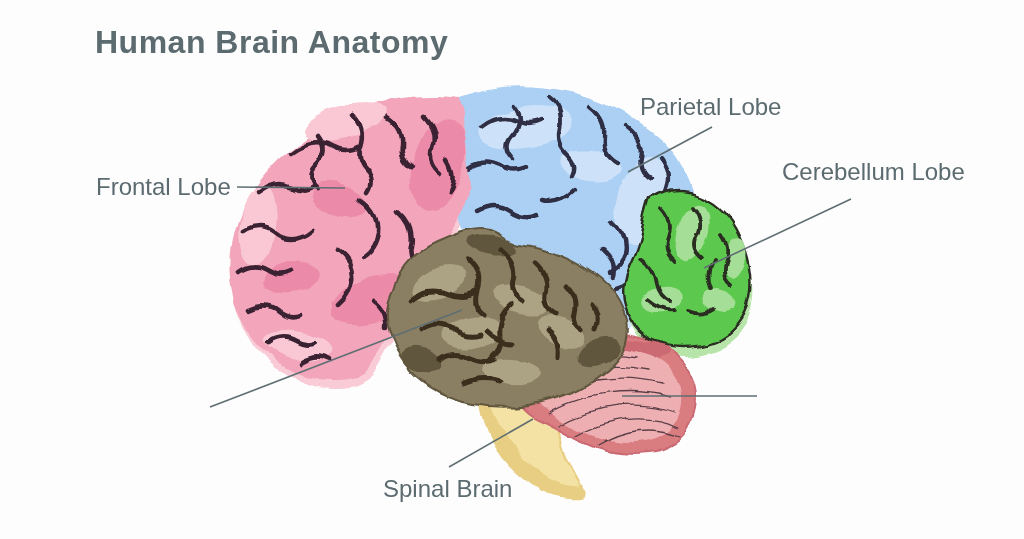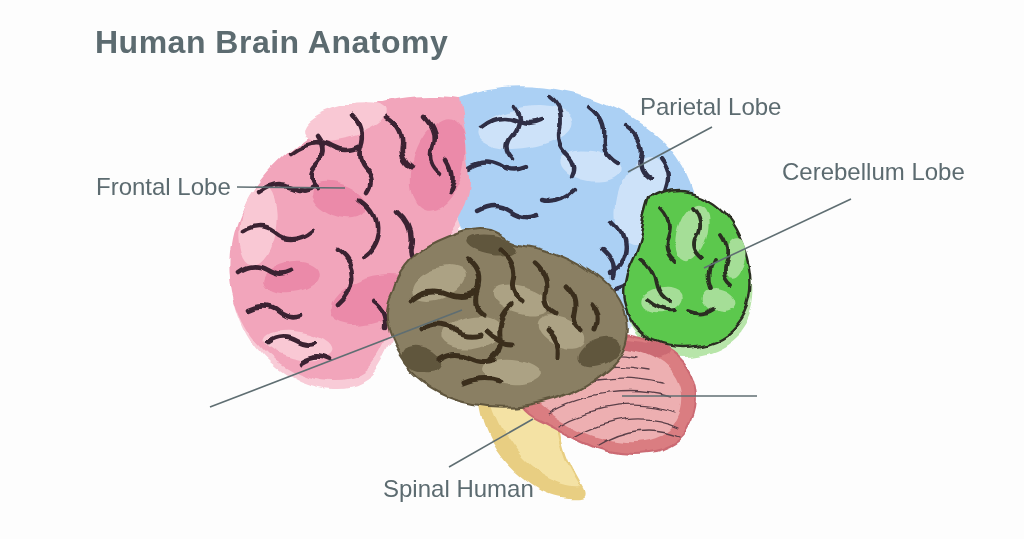--- a/index.html
+++ b/index.html
@@ -168,14 +168,14 @@
       <line x1="210" y1="407" x2="462" y2="310"></line>
       <line x1="449" y1="467" x2="533" y2="419"></line>
       <line x1="757" y1="396" x2="622" y2="396"></line>
     </g>
   </svg>
 
   <div class="title">Human Brain Anatomy</div>
   <div class="lbl" id="lbl-parietal">Parietal Lobe</div>
   <div class="lbl" id="lbl-frontal">Frontal Lobe</div>
   <div class="lbl" id="lbl-occipital">Cerebellum Lobe</div>
-  <div class="lbl" id="lbl-spinal">Spinal Human</div>
+  <div class="lbl" id="lbl-spinal">Spinal Brain</div>
 </div>
 
 </body></html>

